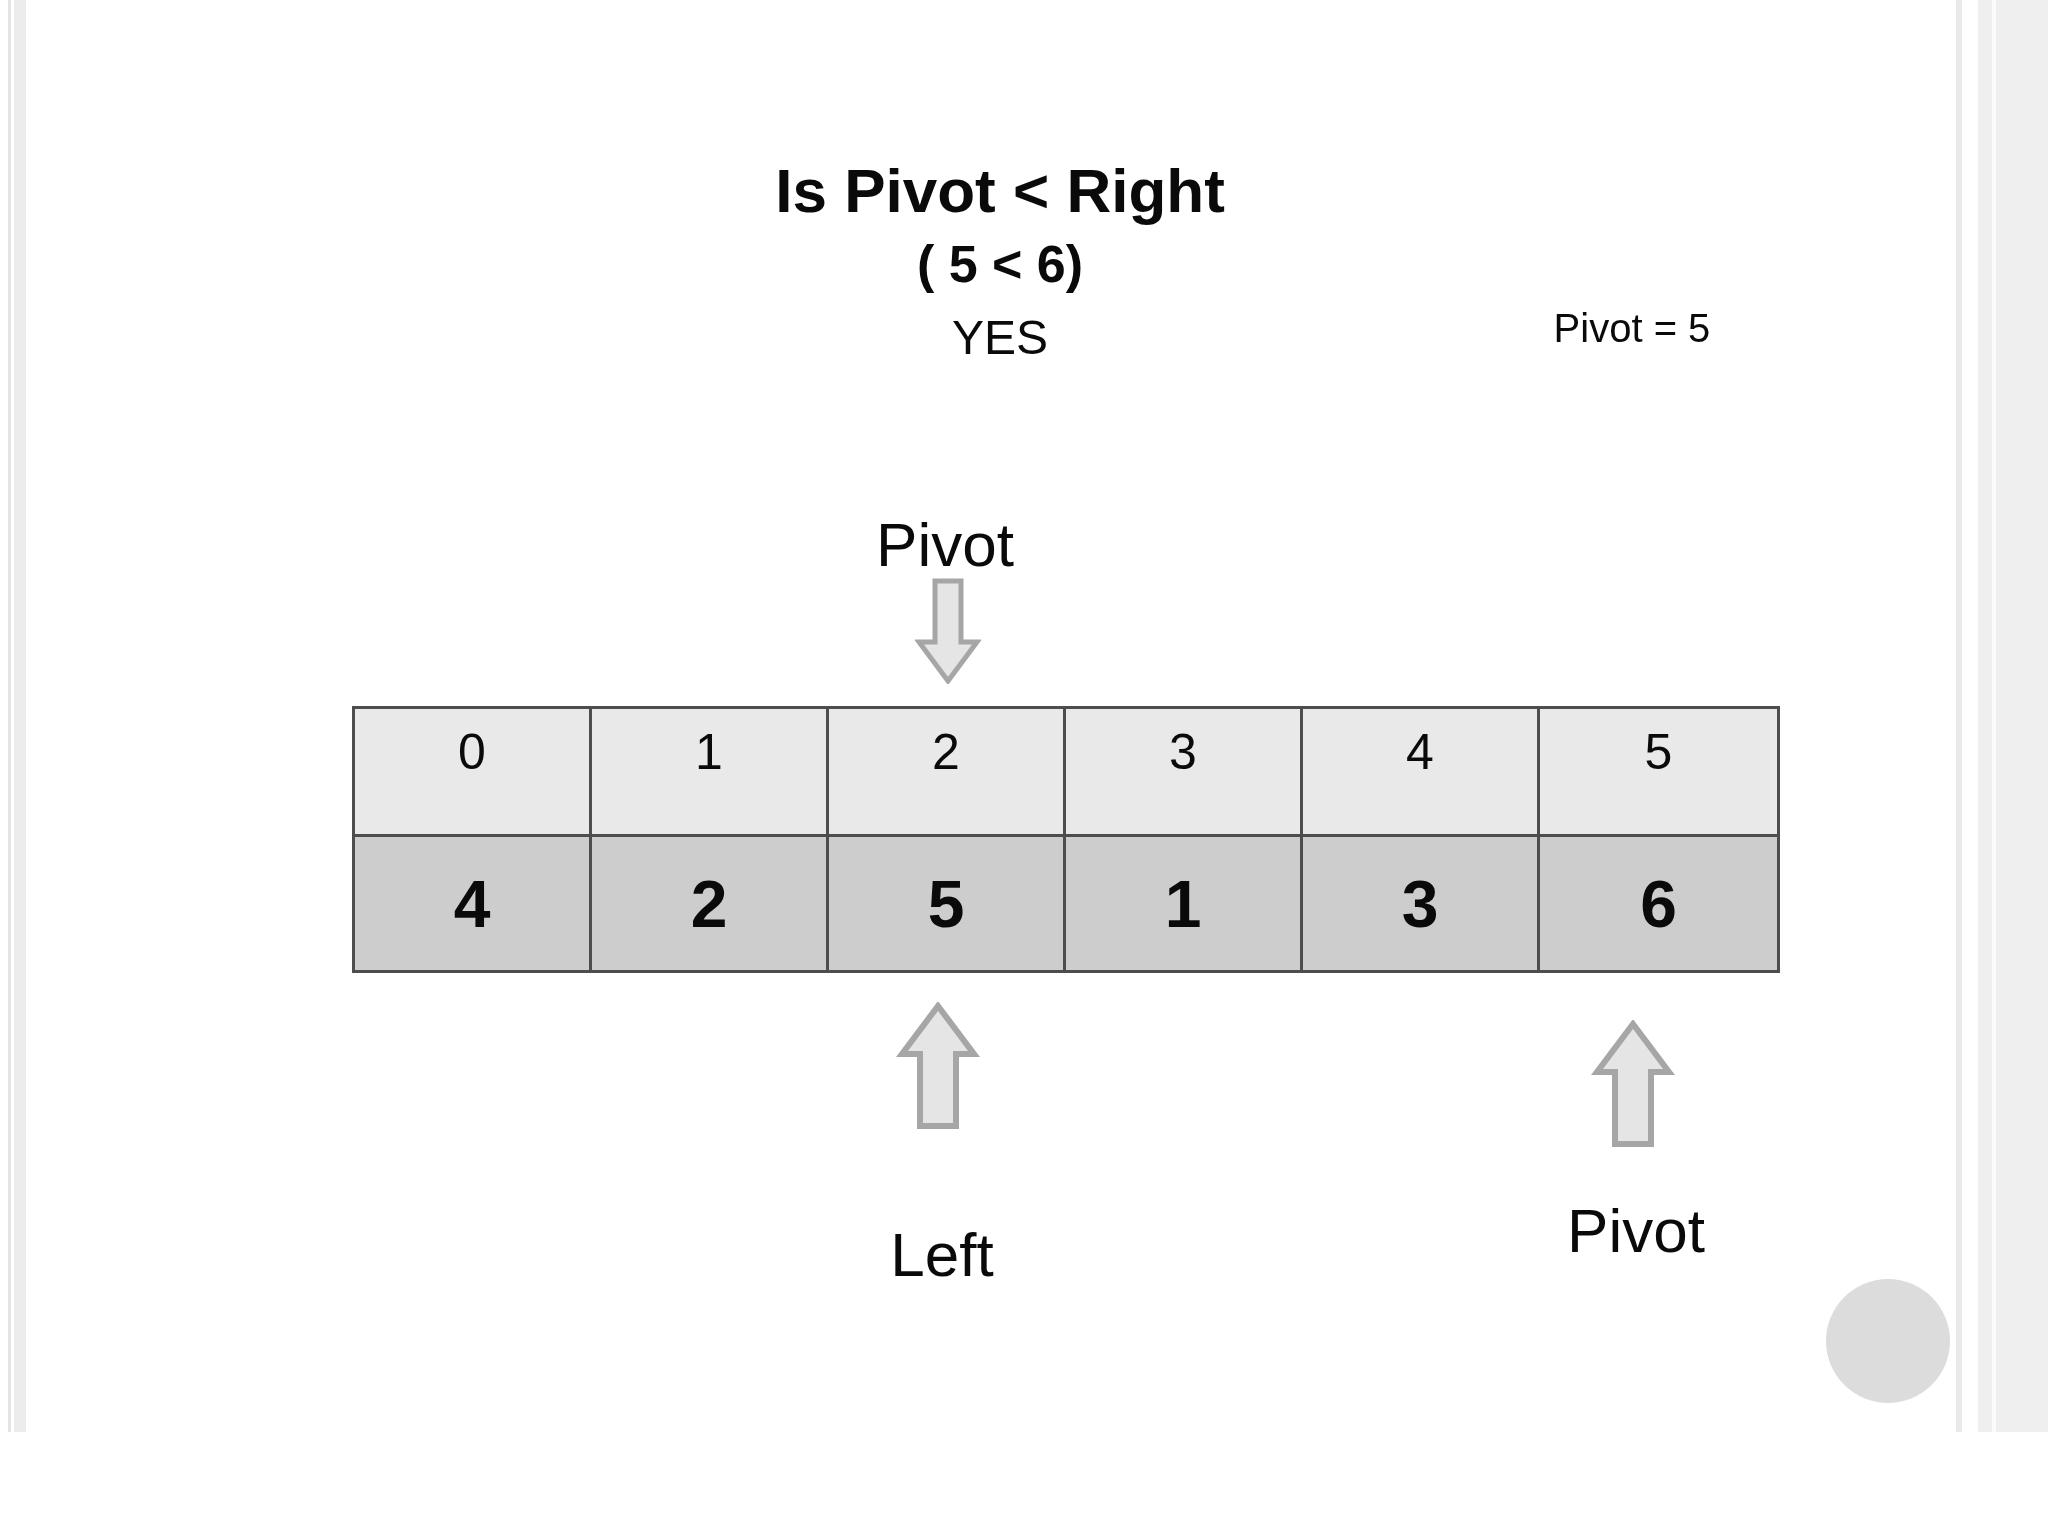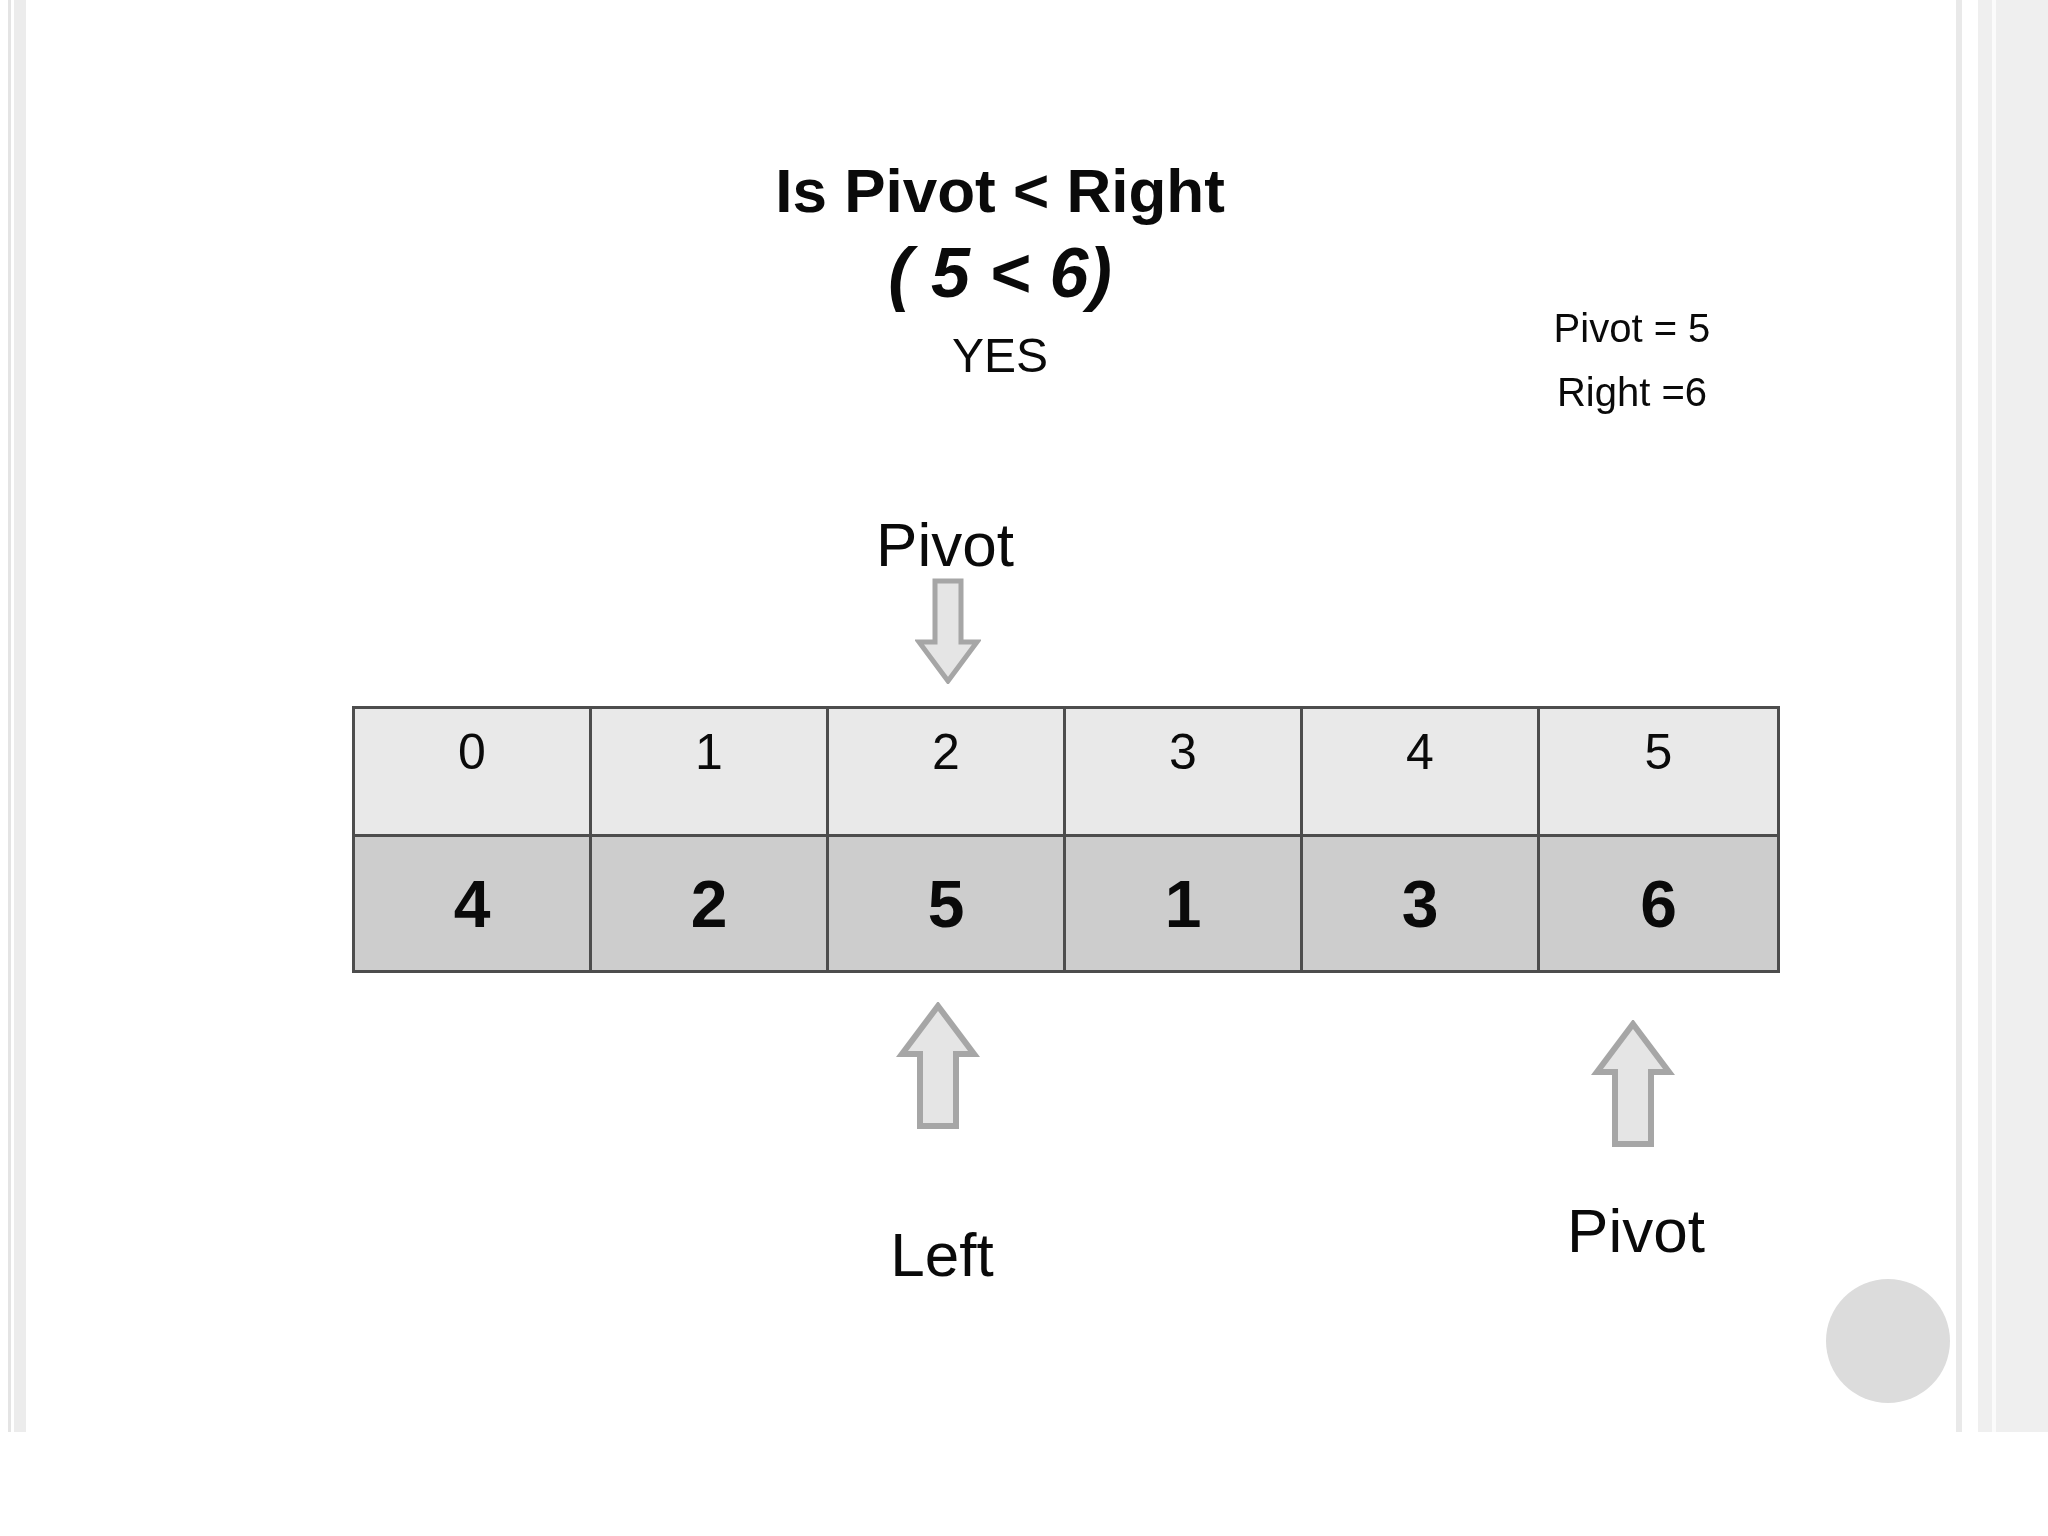--- a/index.html
+++ b/index.html
@@ -29,21 +29,21 @@
   
   .header-block {
     position: absolute;
     left: 560px;
     top: 160px;
     width: 880px;
     text-align: center;
     line-height: 1;
   }
   .q-line  { font-size: 62px; font-weight: bold; margin: 0; }
-  .c-line  { font-size: 70px; font-weight: bold; margin: 16px 0 0 0; font-style: italic; }
+  .c-line  { font-size: 52px; font-weight: bold; margin: 16px 0 0 0; }
   .a-line  { font-size: 48px; font-weight: normal; margin: 24px 0 0 0; }
 
   
   .vars-block {
     position: absolute;
     left: 1452px;
     top: 296px;
     width: 360px;
     text-align: center;
     font-size: 40px;
@@ -126,21 +126,20 @@
   <div class="edge edge-right-panel-line"></div>
 
   <div class="header-block">
     <div class="q-line">Is Pivot &lt; Right</div>
     <div class="c-line">( 5 &lt; 6)</div>
     <div class="a-line">YES</div>
   </div>
 
   <div class="vars-block">
     <div>Pivot = 5</div>
-    <div>Right =6</div>
   </div>
 
   <div class="pointer-label pivot-label">Pivot</div>
   <svg class="arrow arrow-down" width="66" height="106" viewBox="0 0 66 106">
     <polygon points="20,3 46,3 46,64 62,64 33,103 4,64 20,64"></polygon>
   </svg>
 
   <div class="array-table">
     <div class="row">
       <div class="cell index-cell">0</div>

